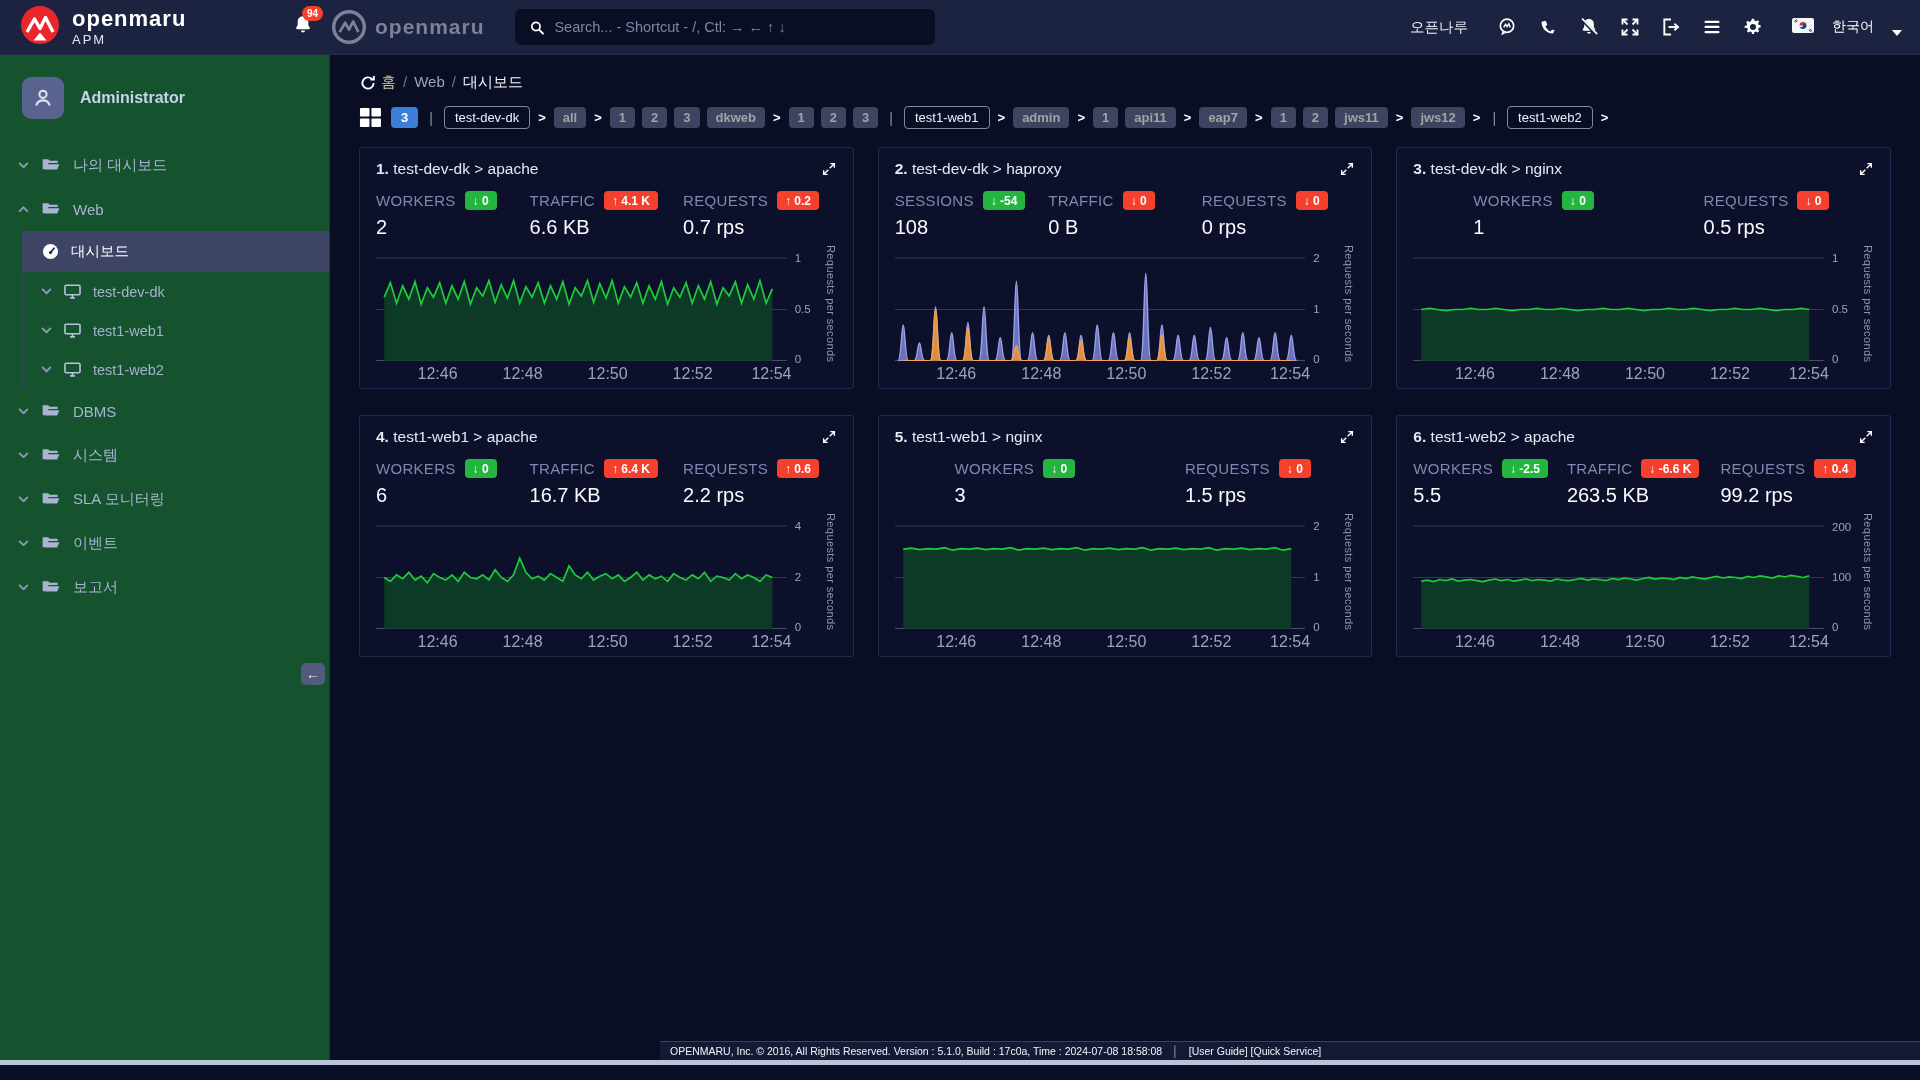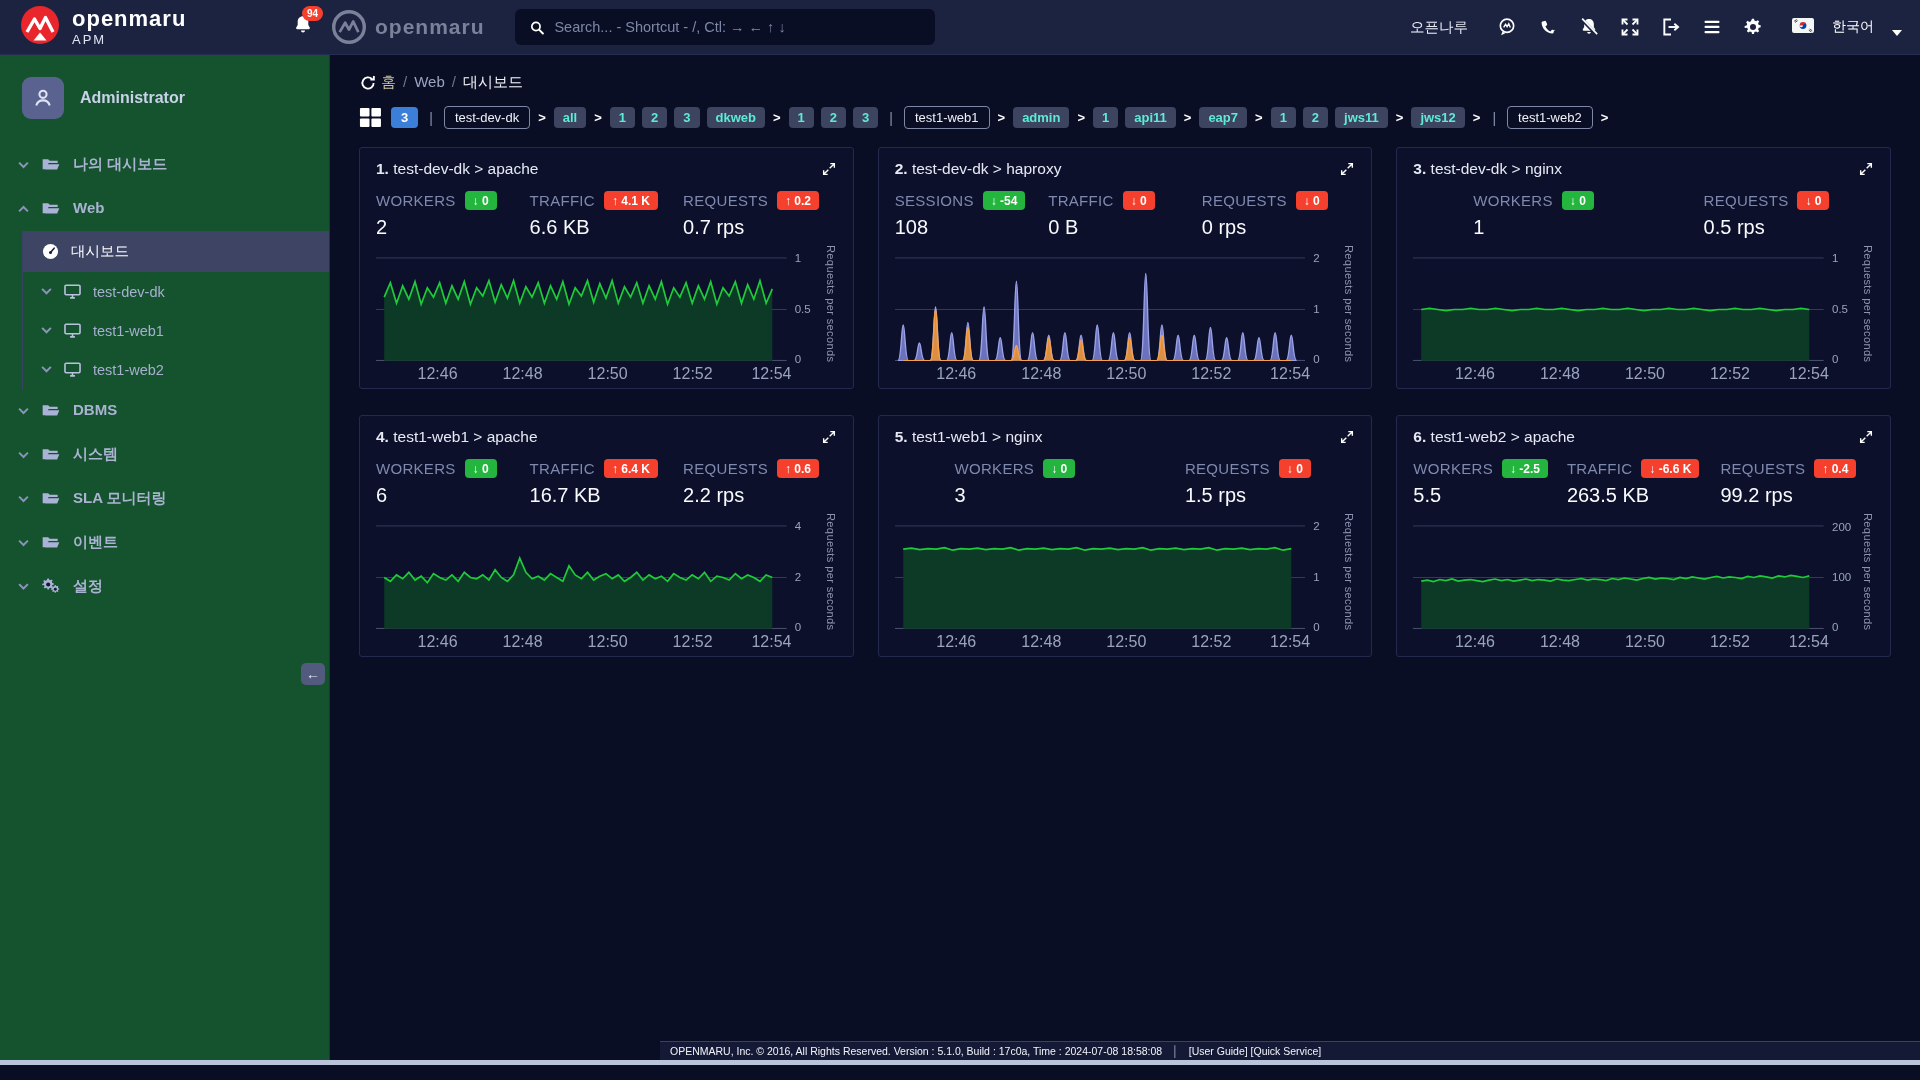--- a/index.html
+++ b/index.html
@@ -33,22 +33,22 @@
 
   
   .sidebar { position:absolute; top:55px; left:0; bottom:0; width:330px; background:#14532d;
     border-right:1px solid #262d52; }
   .user-row { display:flex; align-items:center; gap:16px; padding:22px 24px 10px 22px; }
   .avatar { width:42px; height:42px; border-radius:9px; background:#5a6390; display:flex;
     align-items:center; justify-content:center; }
   .avatar svg { width:26px; height:26px; }
   .user-name { color:#c9d2ea; font-weight:bold; font-size:16px; }
   .menu { margin-top:14px; }
-  .m-item { display:flex; gap:12px; padding:12px 0 12px 18px; color:#aab3d2;
-    font-size:15px; cursor:pointer;font-weight:bold; }
+  .m-item { display:flex; align-items:center; gap:12px; padding:12px 0 12px 18px; color:#aab3d2;
+    font-size:15px; cursor:pointer; }
   .m-item .chev { width:11px; display:inline-flex; color:#8b94b8; }
   .m-item .m-ico { width:20px; display:inline-flex; color:#aab3d6; }
   .subtree { border-left:1px solid #3a4266; margin-left:22px; }
   .s-item { display:flex; align-items:center; gap:11px; padding:10px 0 10px 18px; color:#a7b0d0;
     font-size:14.5px; cursor:pointer; }
   .s-item.active { background:#3e4564; color:#fff; padding-top:11px; padding-bottom:11px; }
   .s-item .chev { width:11px; display:inline-flex; color:#8b94b8; }
   .s-item .m-ico { width:19px; display:inline-flex; color:#b9c1de; }
   .collapse-btn { position:absolute; right:4px; top:608px; width:24px; height:22px; background:#525a7d;
     border-radius:5px; color:#e8ebf7; display:flex; align-items:center; justify-content:center;
@@ -64,21 +64,21 @@
   .crumb .c-cur { color:#f2f4fa; }
   .crumb .c-sep { color:#6d7590; margin:0 7px; }
 
   .filterbar { display:flex; align-items:center; gap:7px; padding:10px 0 2px 29px; flex-wrap:nowrap; }
   .f-grid { width:23px; height:21px; display:inline-flex; cursor:pointer; margin-right:2px; }
   .f-count { background:#3b7fd9; color:#fff; font-weight:bold; font-size:13px; border-radius:4px;
     padding:3px 10px; cursor:pointer; }
   .f-bar { color:#8a93af; font-size:14px; margin:0 4px; }
   .f-host { border:1px solid #7e89a8; color:#eef1f8; font-size:13px; border-radius:4px;
     padding:3px 10px; cursor:pointer; }
-  .f-chip { background:#3d4460; color:#5eead4; font-weight:bold; font-size:13px; border-radius:4px;
+  .f-chip { background:#3d4460; color:#a3a3a3; font-weight:bold; font-size:13px; border-radius:4px;
     padding:3px 9px; cursor:pointer; }
   .f-arr { color:#fff; font-weight:800; font-size:13px; margin:0 1px; }
 
   
   .cards { display:grid; grid-template-columns:repeat(3,1fr); gap:26px 24px; padding:16px 29px 0 29px; }
   .card { background:#0c102a; border:1px solid #232a4d; border-radius:3px; height:242px;
     padding:12px 16px 8px 16px; position:relative; }
   .card-head { display:flex; align-items:center; }
   .card-title { color:#e6e9f4; font-size:15.5px; }
   .card-title b { font-weight:bold; }
@@ -371,32 +371,26 @@
           </span>
           <span>이벤트</span>
         </div>
         <div class="m-item">
           <span class="chev">
             <svg viewBox="0 0 10 6" fill="none" stroke="currentColor" stroke-width="1.8">
               <path d="M1 0.8l4 4 4-4"></path>
             </svg>
           </span>
           <span class="m-ico">
-            <svg viewBox="0 0 26 24" fill="currentColor">
-              <g transform="scale(0.78)">
-                <path d="M10.8 2h2.4l.5 2.3 2 .8 2-1.3 1.7 1.7-1.3 2 .8 2 2.3.5v2.4l-2.3.5-.8 2 1.3 2-1.7 1.7-2-1.3-2 .8-.5 2.3h-2.4l-.5-2.3-2-.8-2 1.3-1.7-1.7 1.3-2-.8-2L2 13.2v-2.4l2.3-.5.8-2-1.3-2 1.7-1.7 2 1.3 2-.8z"></path>
-                <circle cx="12" cy="12" r="3.4" fill="#131834"></circle>
-              </g>
-              <g transform="translate(12,9) scale(0.55)">
-                <path d="M10.8 2h2.4l.5 2.3 2 .8 2-1.3 1.7 1.7-1.3 2 .8 2 2.3.5v2.4l-2.3.5-.8 2 1.3 2-1.7 1.7-2-1.3-2 .8-.5 2.3h-2.4l-.5-2.3-2-.8-2 1.3-1.7-1.7 1.3-2-.8-2L2 13.2v-2.4l2.3-.5.8-2-1.3-2 1.7-1.7 2 1.3 2-.8z"></path>
-                <circle cx="12" cy="12" r="3.4" fill="#131834"></circle>
-              </g>
-            </svg>
-          </span>
-          <span>설정</span>
+            <svg viewBox="0 0 24 24" fill="currentColor">
+              <path d="M2 5h6.5l2 2H20v2.5H9L6.5 17H2z"></path>
+              <path d="M8 11h14l-2.6 6.5H5.5z"></path>
+            </svg>
+          </span>
+          <span>보고서</span>
         </div>
       </nav>
     <div class="collapse-btn">←</div>
   </aside>
 
   <main class="main">
     <div class="crumb-row">
       <span class="crumb-refresh">
         <svg viewBox="0 0 24 24" fill="none" stroke="#fff" stroke-width="2.5">
             <path d="M19.5 12a7.5 7.5 0 1 1-2.2-5.3"></path>

